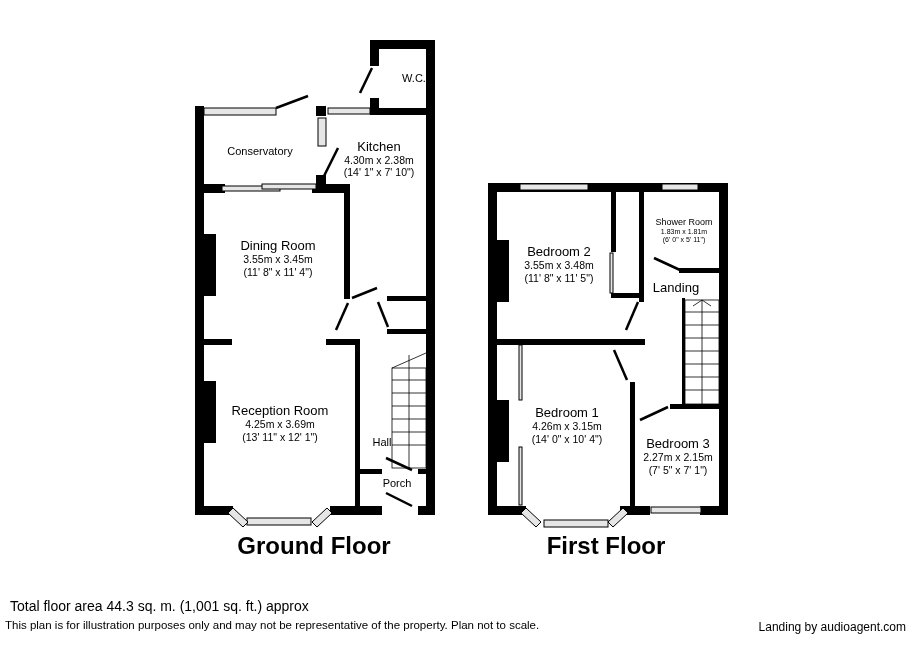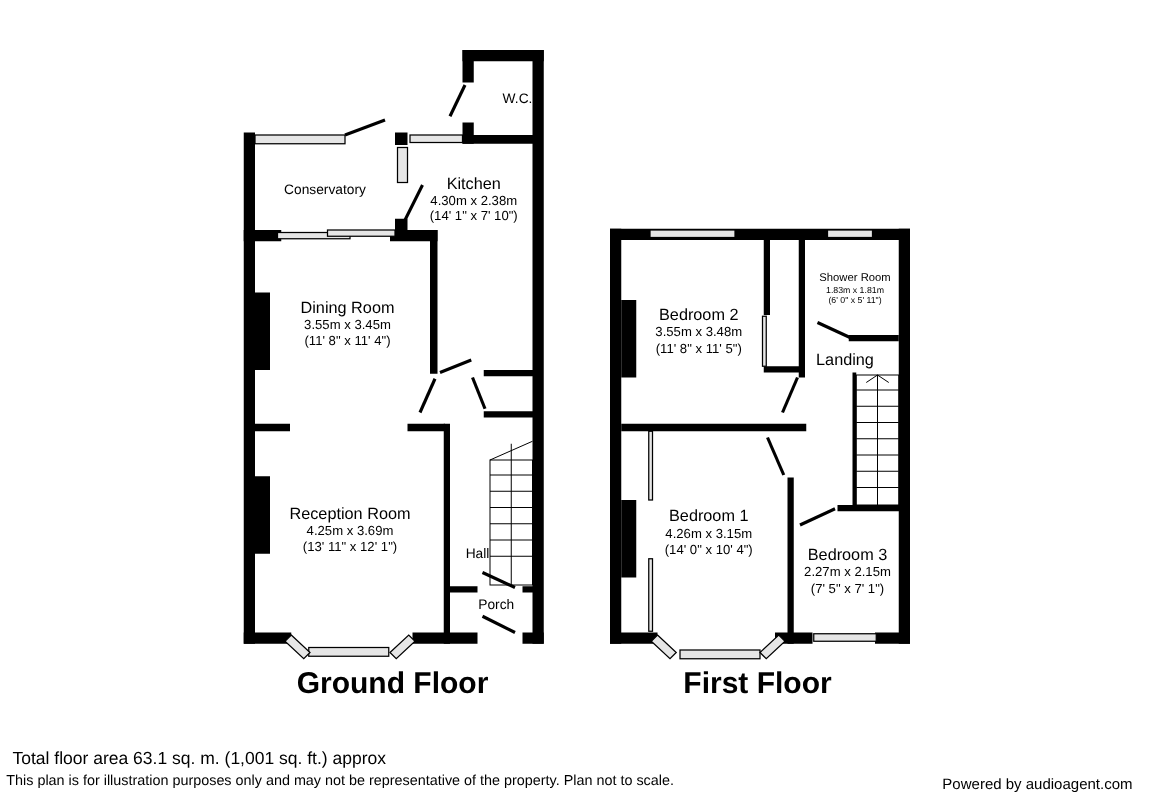--- a/index.html
+++ b/index.html
@@ -162,15 +162,15 @@
   <text x="676" y="292" text-anchor="middle" class="room-name">Landing</text>
   <text x="567" y="417" text-anchor="middle" class="room-name">Bedroom 1</text>
   <text x="567" y="430" text-anchor="middle" class="room-dim">4.26m x 3.15m</text>
   <text x="567" y="443" text-anchor="middle" class="room-dim">(14' 0" x 10' 4")</text>
   <text x="678" y="448" text-anchor="middle" class="room-name">Bedroom 3</text>
   <text x="678" y="461" text-anchor="middle" class="room-dim">2.27m x 2.15m</text>
   <text x="678" y="474" text-anchor="middle" class="room-dim">(7' 5" x 7' 1")</text>
   <text x="606" y="554" text-anchor="middle" class="floor-title">First Floor</text>
 </svg>
 
-<div class="footer-area">Total floor area 63.1 sq. m. (1,001 sq. ft.) approx</div>
+<div class="footer-area">Total floor area 44.3 sq. m. (1,001 sq. ft.) approx</div>
 <div class="footer-disclaimer">This plan is for illustration purposes only and may not be representative of the property. Plan not to scale.</div>
-<div class="footer-powered">Powered by audioagent.com</div>
+<div class="footer-powered">Landing by audioagent.com</div>
 
 </body></html>

